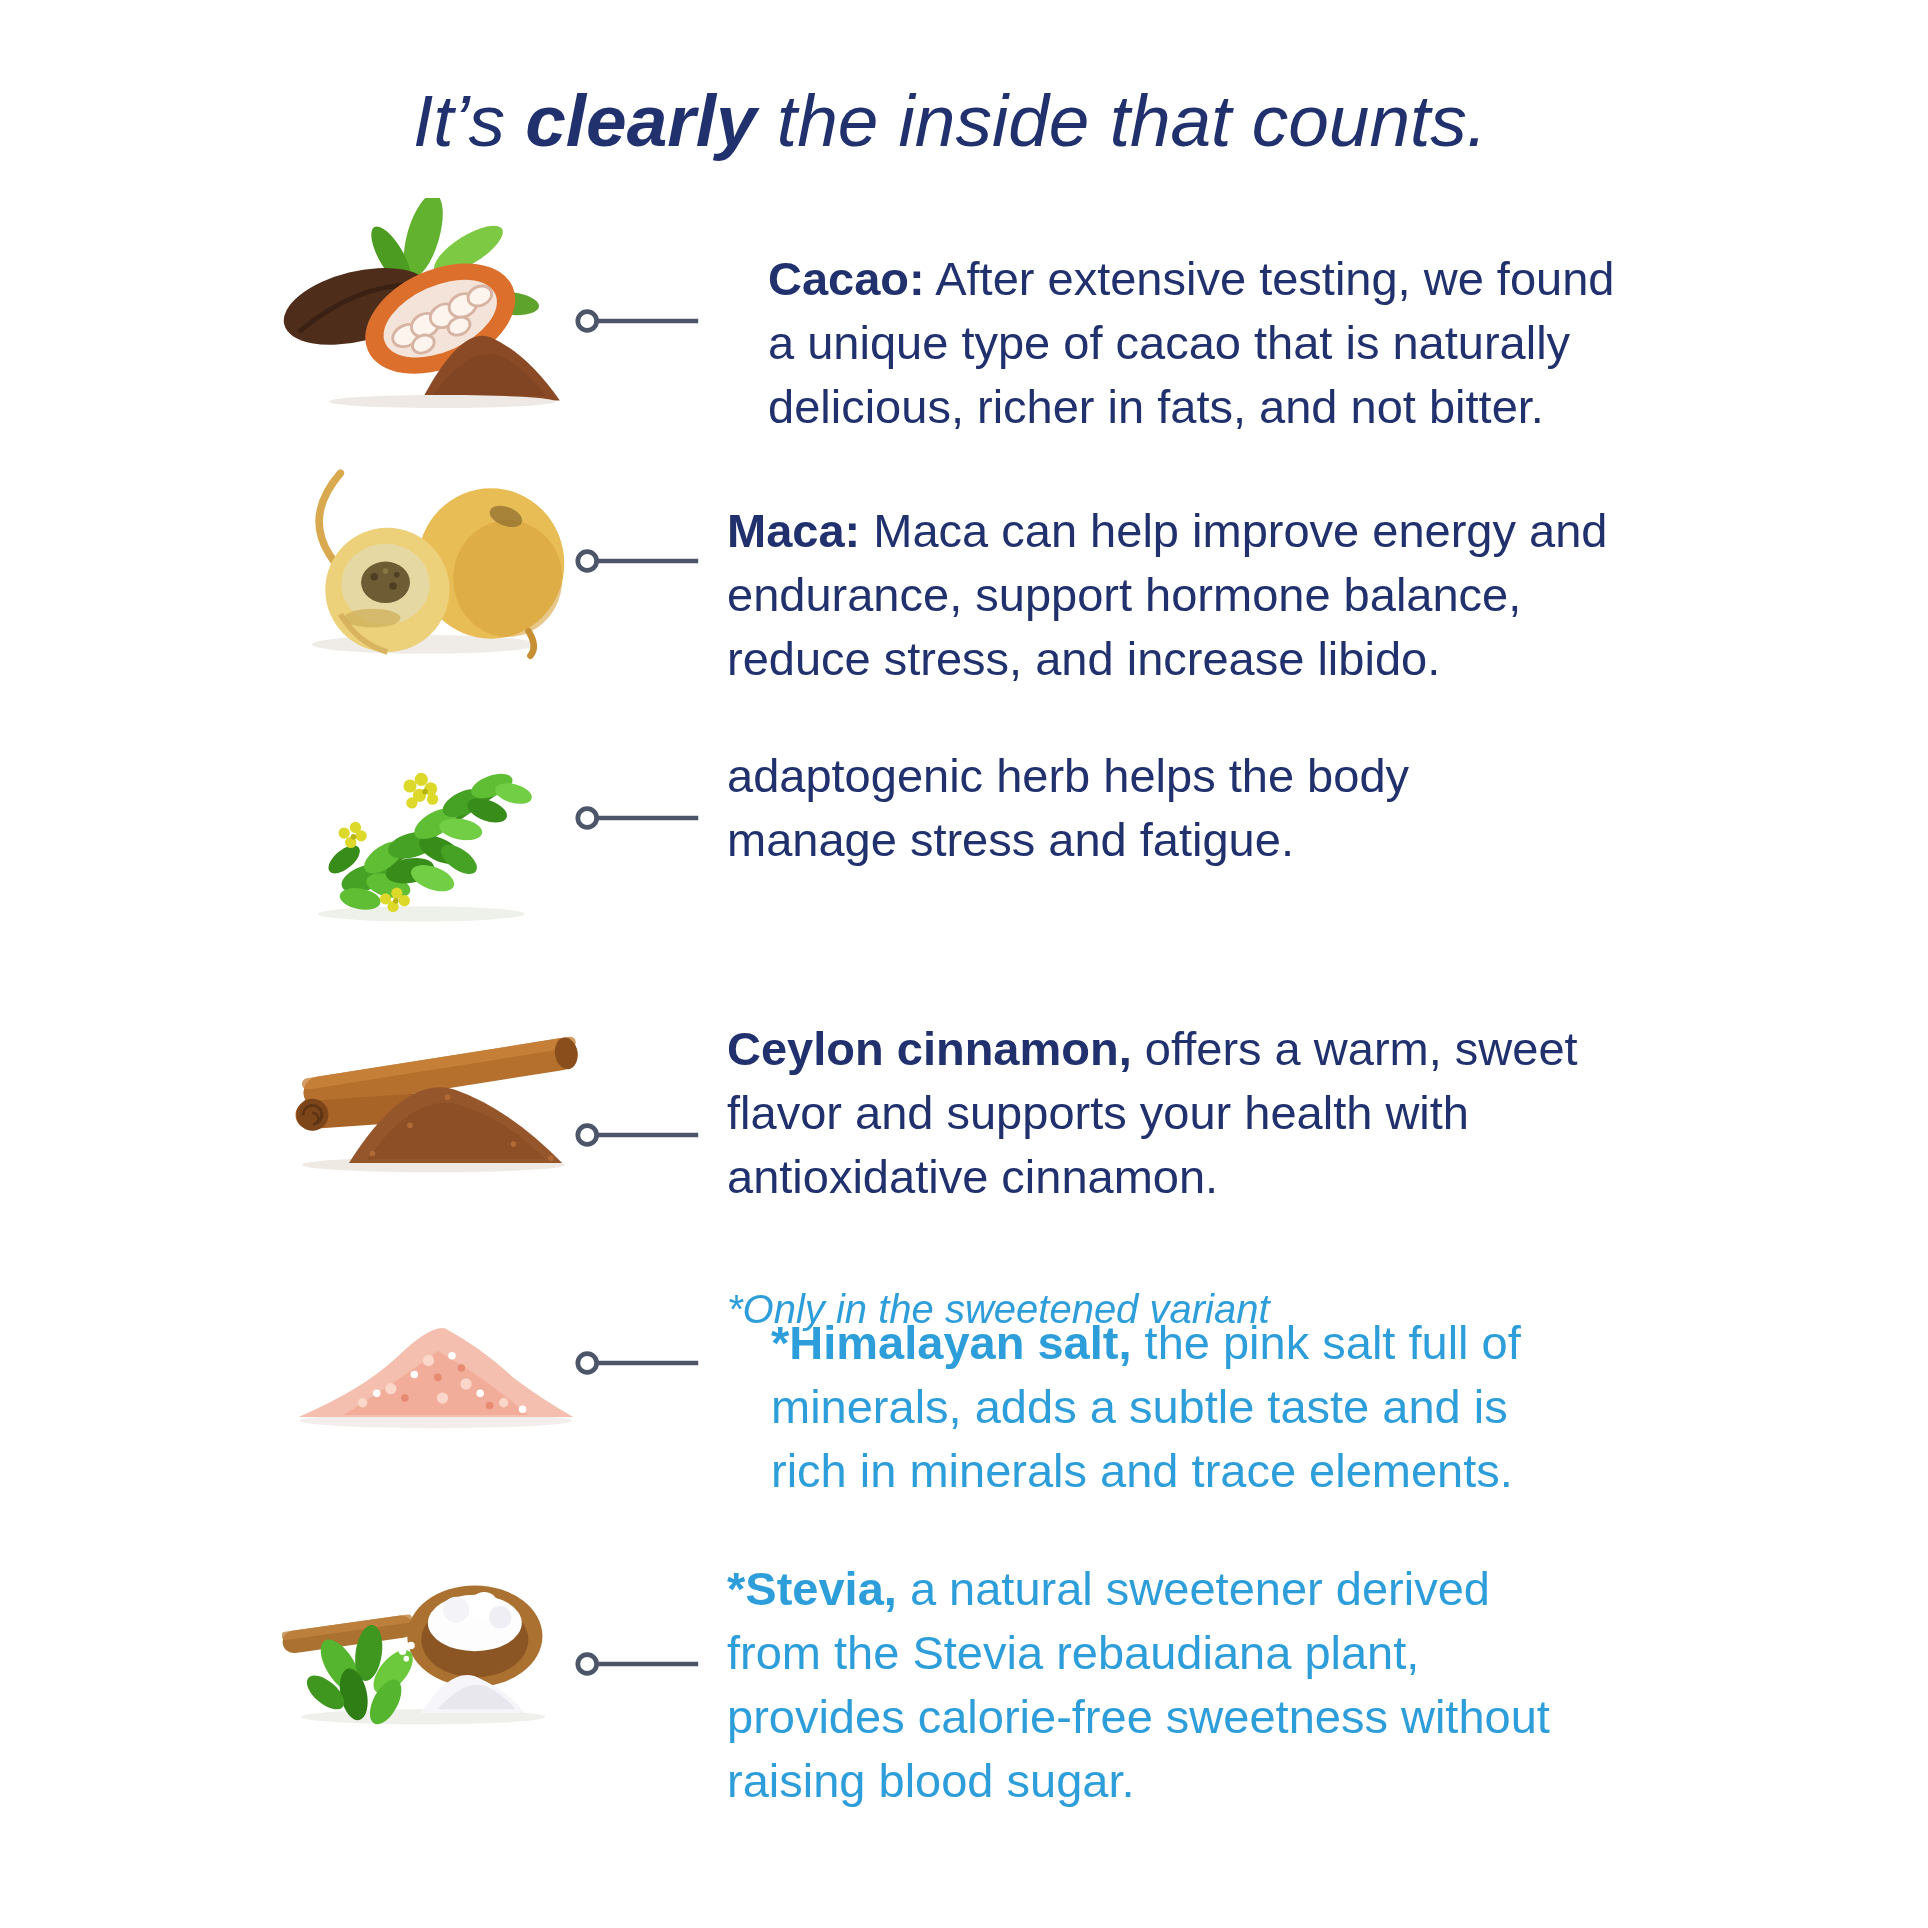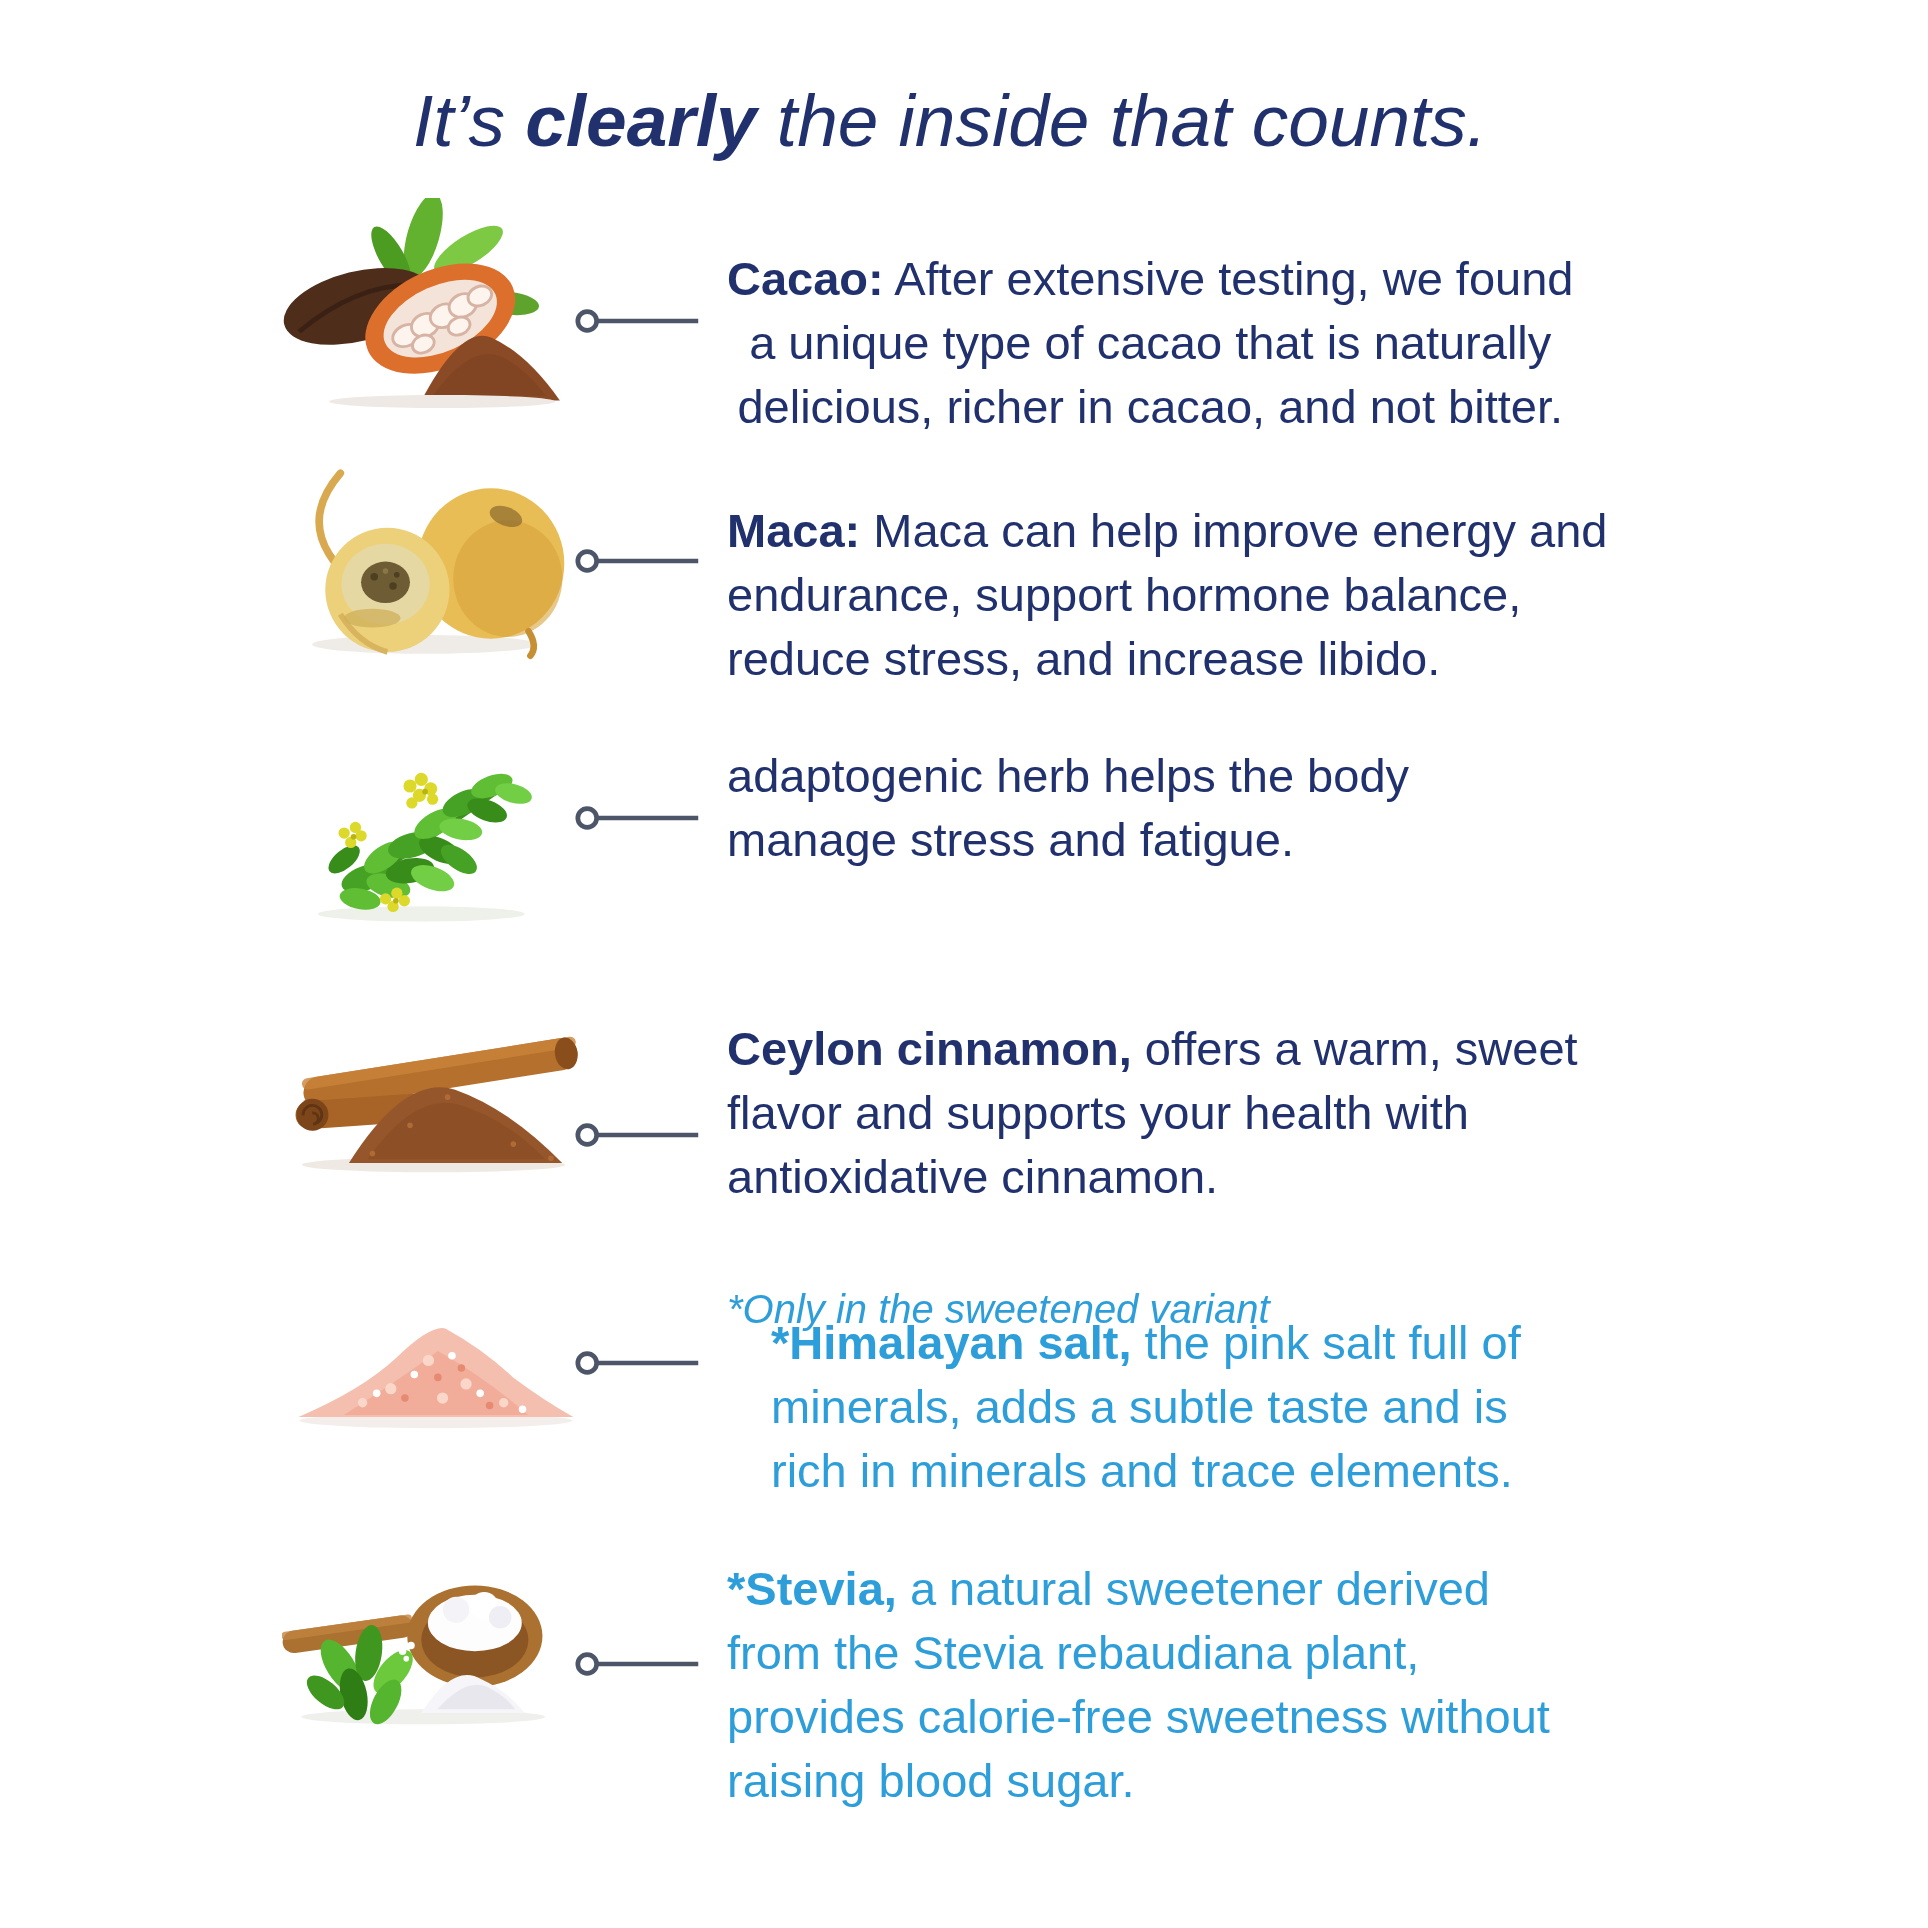--- a/index.html
+++ b/index.html
@@ -41,21 +41,21 @@
   #img-salt    {left:287px; top:1304px; width:297px; height:127px;}
   #img-stevia  {left:282px; top:1561px; width:273px; height:169px;}
 
   #conn-cacao   {left:575px; top:305px;}
   #conn-maca    {left:575px; top:545px;}
   #conn-rhodiola{left:575px; top:802px;}
   #conn-ceylon  {left:575px; top:1119px;}
   #conn-salt    {left:575px; top:1347px;}
   #conn-stevia  {left:575px; top:1648px;}
 
-  #text-cacao   {left:727px; top:247px;text-align:center;}
+  #text-cacao   {left:768px; top:247px;}
   #text-maca    {left:727px; top:499px;}
   #text-rhodiola{left:727px; top:744px;}
   #text-ceylon  {left:727px; top:1017px;}
   #note-salt    {left:727px; top:1252px;}
   #text-salt    {left:727px; top:1311px;margin-left:44px;}
   #text-stevia  {left:727px; top:1557px;}
 </style>
 </head>
 <body>
 
@@ -87,21 +87,21 @@
       <ellipse cx="170" cy="216" rx="120" ry="7" fill="#eee9e4"></ellipse>
     </svg>
   </div>
   <svg class="conn" id="conn-cacao" viewBox="0 0 135 34">
     <circle cx="13" cy="17" r="10" fill="#ffffff" stroke="#4d5669" stroke-width="5"></circle>
     <line x1="23" y1="17" x2="131" y2="17" stroke="#4d5669" stroke-width="5"></line>
   </svg>
   <div class="txt" id="text-cacao">
     <div class="line"><span class="lead">Cacao:</span> <span>After extensive testing, we found</span></div>
     <div class="line">a unique type of cacao that is naturally</div>
-    <div class="line">delicious, richer in cacao, and not bitter.</div>
+    <div class="line">delicious, richer in fats, and not bitter.</div>
   </div>
 
   <div class="imgbox" id="img-maca">
     <svg viewBox="0 0 305 220">
       <path d="M62 14 Q 24 58 50 100 Q 66 126 92 140" stroke="#d8a94f" stroke-width="8" fill="none" stroke-linecap="round"></path>
       <ellipse cx="152" cy="196" rx="120" ry="10" fill="#efece8"></ellipse>
       <ellipse cx="222" cy="110" rx="78" ry="80" fill="#e9bd55"></ellipse>
       <ellipse cx="240" cy="126" rx="58" ry="62" fill="#d9a23c" opacity="0.6"></ellipse>
       <path d="M262 182 q 10 16 2 26" stroke="#c78f33" stroke-width="7" fill="none" stroke-linecap="round"></path>
       <ellipse cx="238" cy="60" rx="18" ry="10" fill="#8a6a2e" opacity="0.7" transform="rotate(20 238 60)"></ellipse>

